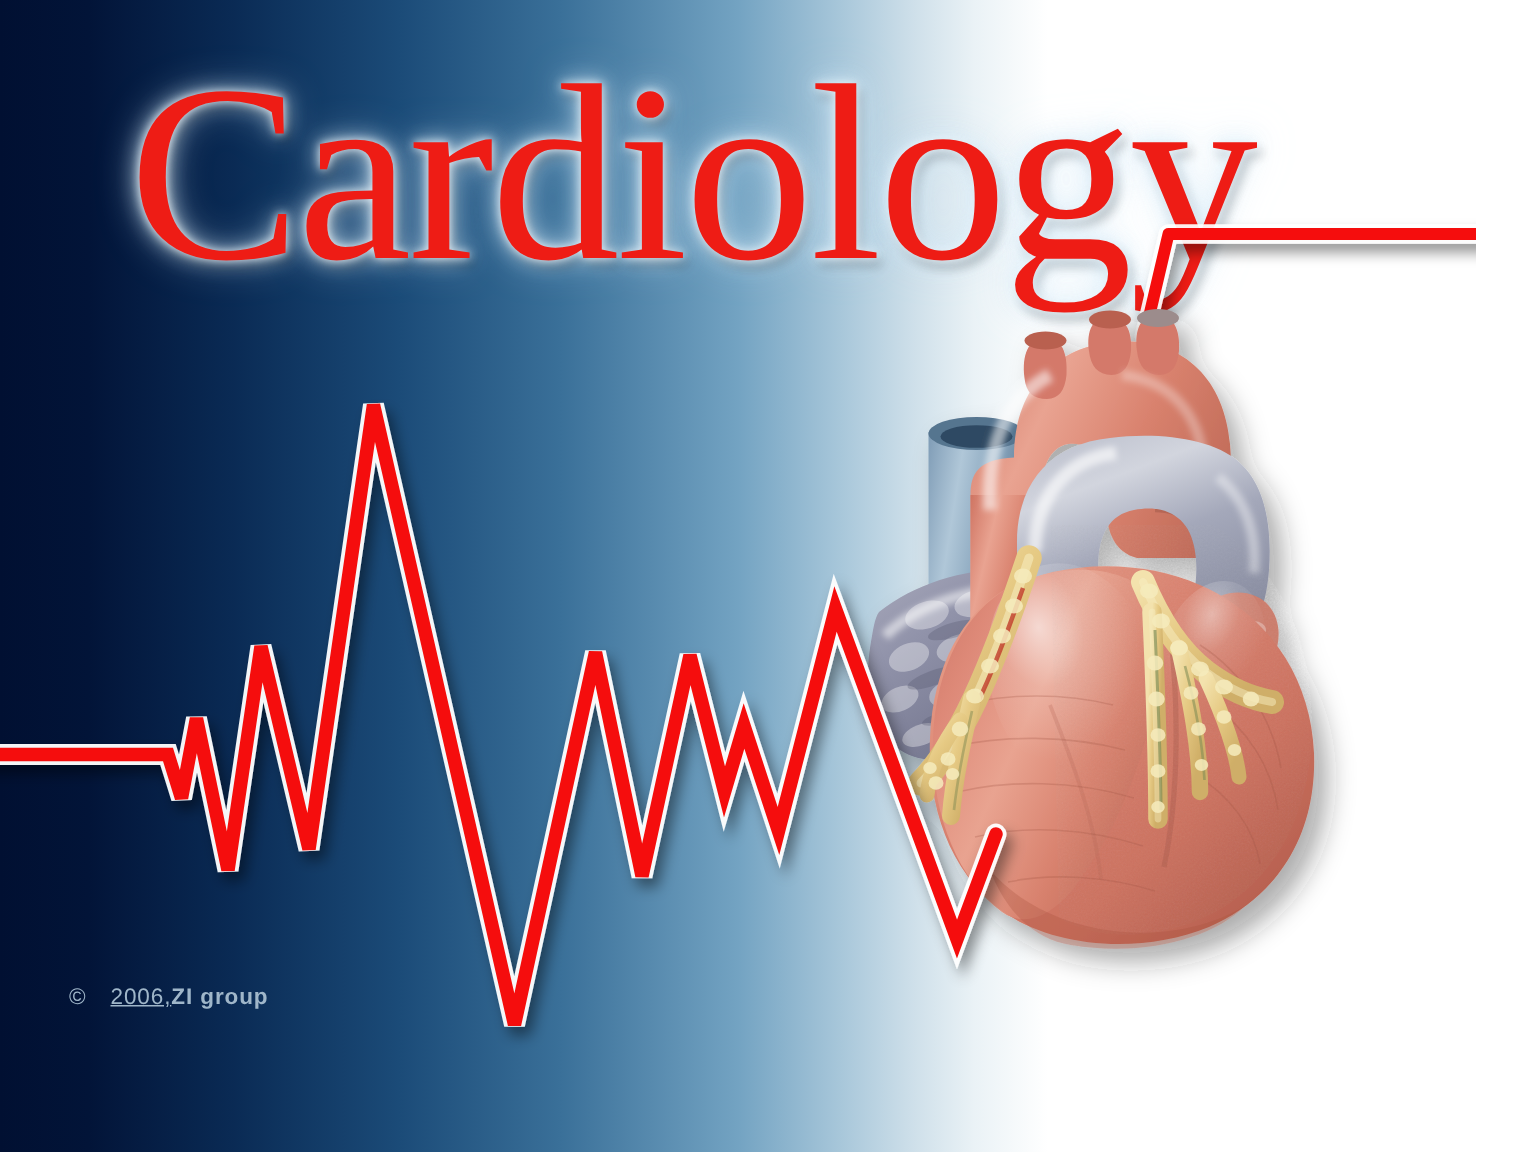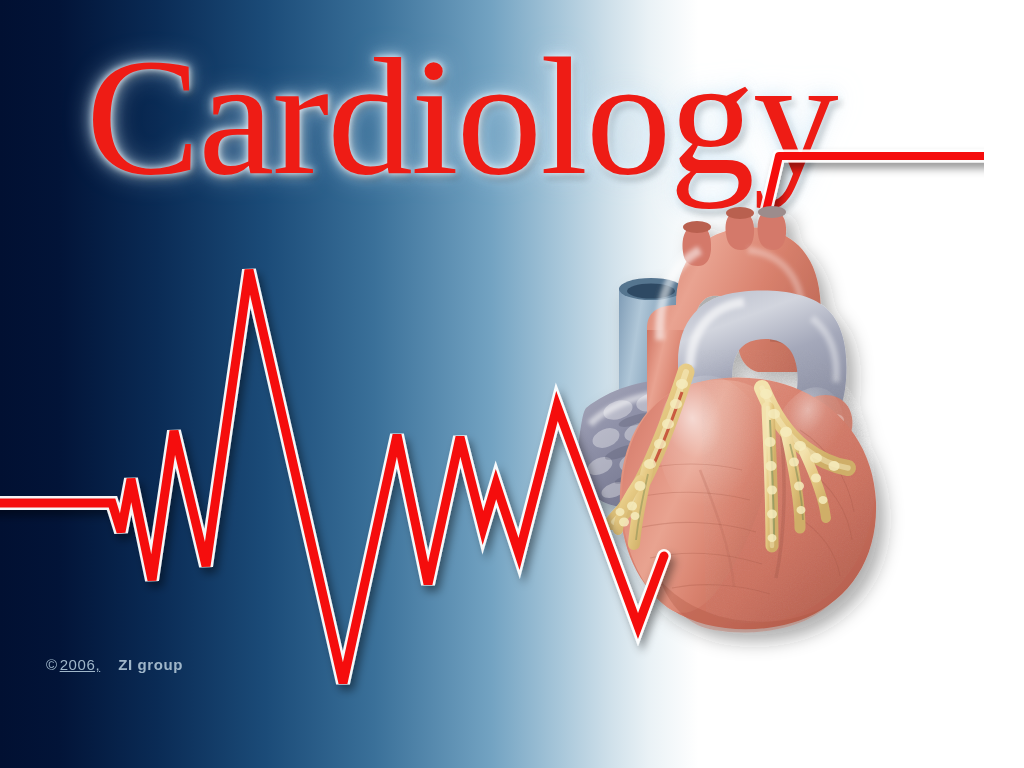--- a/index.html
+++ b/index.html
@@ -65,22 +65,22 @@
     position: absolute;
     left: 46px;
     top: 656px;
     font-size: 15px;
     color: #9fb6c9;
     letter-spacing: 0.6px;
     white-space: nowrap;
     user-select: none;
   }
   #copyright .mark { font-size: 15px; }
-  #copyright .year { margin-left: 2px; text-decoration: underline; }
-  #copyright .org  { font-weight: bold; margin-left: 18px; }
+  #copyright .year { margin-left: 16px; text-decoration: underline; }
+  #copyright .org  { font-weight: bold; margin-left: 0; }
 </style>
 </head>
 <body>
 
 <div id="slide">
 
   <div id="title" style="color: rgb(238, 28, 21);">Cardiology</div>
 
   <svg id="artwork" viewBox="0 0 1024 768">
     <defs>

